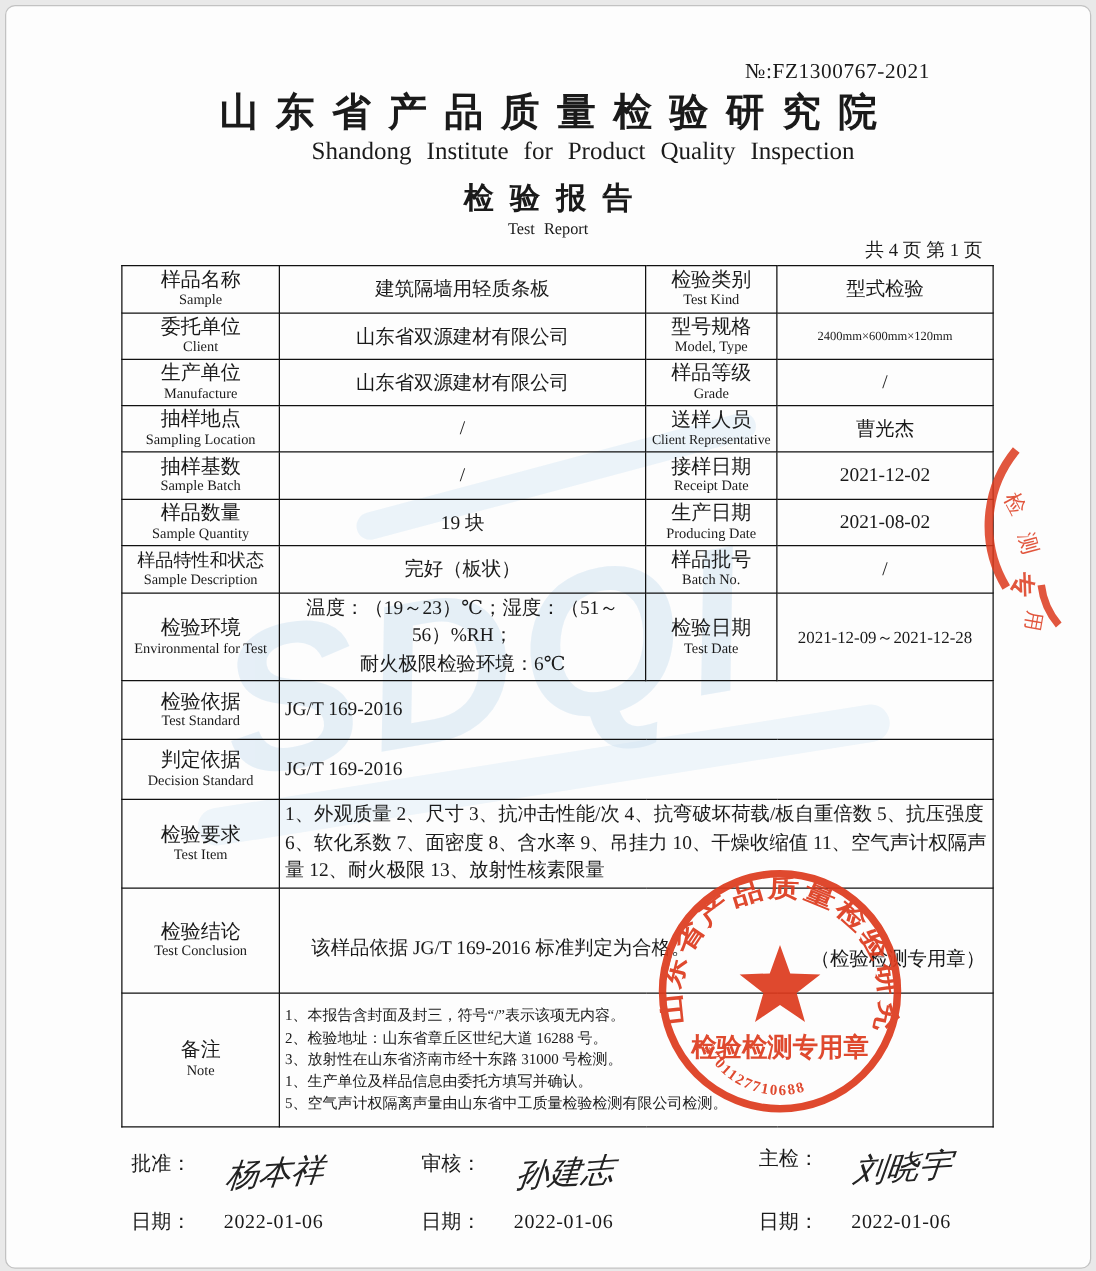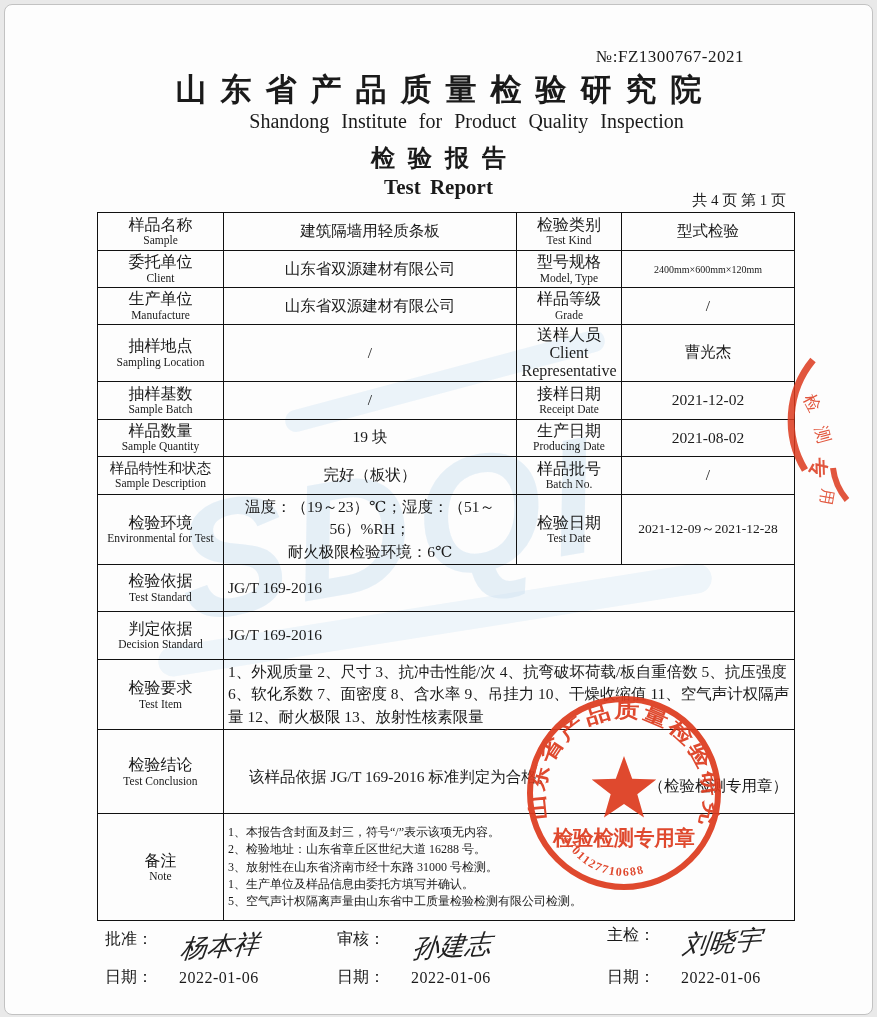--- a/index.html
+++ b/index.html
@@ -29,41 +29,41 @@
   }
   
   .report-no{position:absolute;top:42px;right:128px;font-size:17px;letter-spacing:.5px;z-index:2;}
   .title-cn{position:absolute;top:64px;left:0;width:100%;text-align:center;
     font-size:31px;font-weight:bold;letter-spacing:14px;text-indent:14px;z-index:2;}
   .title-en{position:absolute;top:105px;left:0;width:100%;text-align:center;
     font-size:20px;word-spacing:7px;z-index:2;padding-left:28px;}
   .subtitle-cn{position:absolute;top:137px;left:0;width:100%;text-align:center;
     font-size:24px;font-weight:bold;letter-spacing:13px;text-indent:13px;z-index:2;}
   .subtitle-en{position:absolute;top:170px;left:0;width:100%;text-align:center;
-    font-size:21px;font-weight:bold;word-spacing:4px;z-index:2;}
+    font-size:13px;font-weight:normal;word-spacing:4px;z-index:2;}
   .page-info{position:absolute;top:186px;right:86px;font-size:15px;z-index:2;}
   
   table.main{
     position:absolute;left:92px;top:207px;width:697px;z-index:1;
     border-collapse:collapse;table-layout:fixed;background:transparent;
   }
   table.main td{border:1.6px solid #111;padding:1px 4px;vertical-align:middle;background:transparent;}
   td.lbl{text-align:center;}
   td.lbl .cn{font-size:16px;line-height:1.15;}
   td.lbl .en{font-size:11.5px;line-height:1.1;}
   td.val{text-align:center;font-size:15.5px;}
   td.val-left{text-align:left;font-size:15.5px;padding:4px 10px;line-height:1.55;}
   .prewrap{white-space:pre-line;}
   .c1{width:126px;} .c2{width:293px;} .c3{width:105px;} .c4{width:173px;}
   td.concl{position:relative;vertical-align:top;}
   .concl-text{margin:12px 0 0 21px;font-size:15.5px;}
   .seal-note{position:absolute;right:6px;bottom:16px;font-size:15.5px;}
   .note-line{font-size:12px;line-height:1.45;}
   
-  .sig-group{position:absolute;display:flex;align-items:flex-start;z-index:2;margin-top:8px;}
+  .sig-group{position:absolute;display:flex;align-items:flex-start;z-index:2;}
   .sig-label{font-size:16px;white-space:nowrap;}
   .sig-name{margin-left:28px;font-size:26px;font-style:italic;color:#222;
     transform:skewX(-10deg) rotate(-4deg);white-space:nowrap;
     font-family:"Liberation Serif",serif;}
   .date-group{position:absolute;display:flex;align-items:center;z-index:2;}
   .date-val{margin-left:26px;font-size:16px;letter-spacing:.5px;}
   
   .stamp{position:absolute;left:519px;top:688px;width:200px;height:200px;z-index:3;opacity:.92;}
   .edge-stamp{position:absolute;right:-18px;top:345px;width:115px;height:175px;z-index:3;opacity:.85;}
 </style>
@@ -128,21 +128,21 @@
       <td class="val">/</td>
     </tr>
     <tr style="height:37px;">
       <td class="lbl">
             <div class="cn">抽样地点</div>
             <div class="en">Sampling Location</div>
           </td>
       <td class="val">/</td>
       <td class="lbl">
             <div class="cn">送样人员</div>
-            <div class="en" style="font-size:16px;">Client Representative</div>
+            <div class="en" style="font-size:11px;">Client Representative</div>
           </td>
       <td class="val">曹光杰</td>
     </tr>
     <tr style="height:38px;">
       <td class="lbl">
             <div class="cn">抽样基数</div>
             <div class="en">Sample Batch</div>
           </td>
       <td class="val">/</td>
       <td class="lbl">

